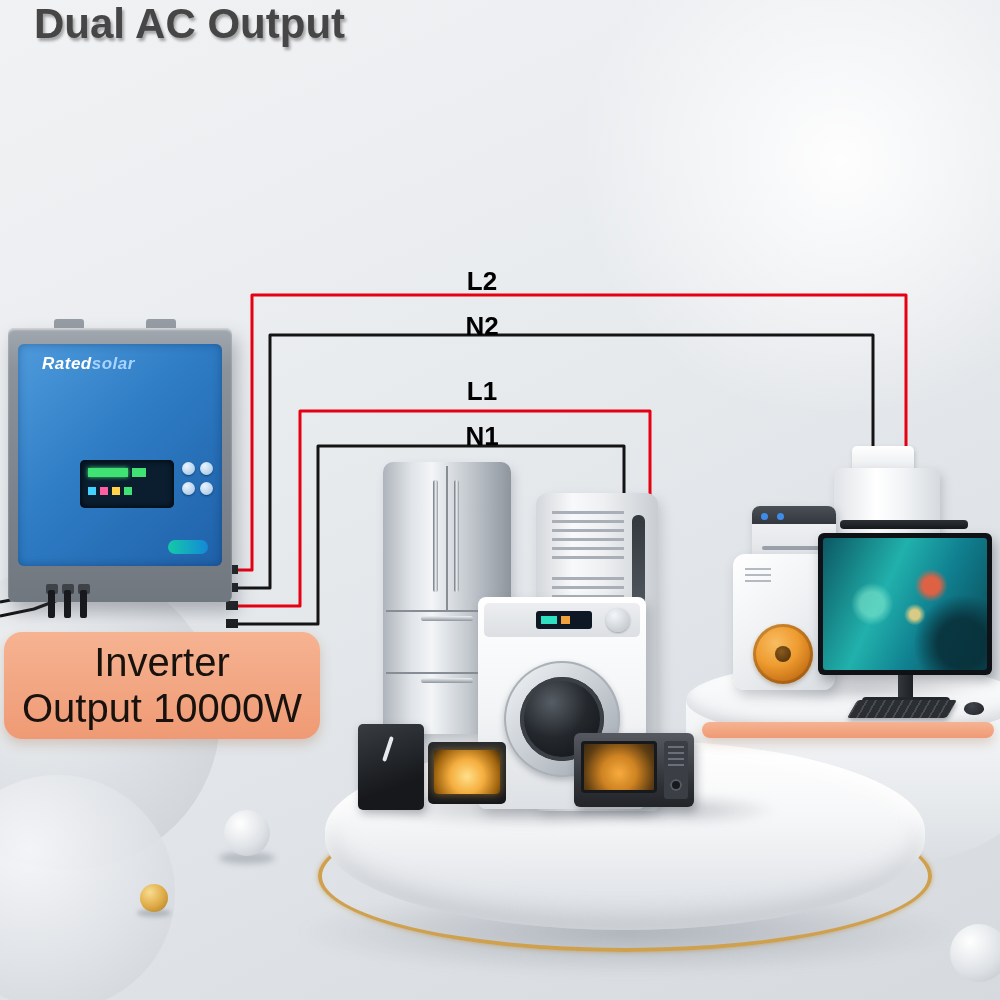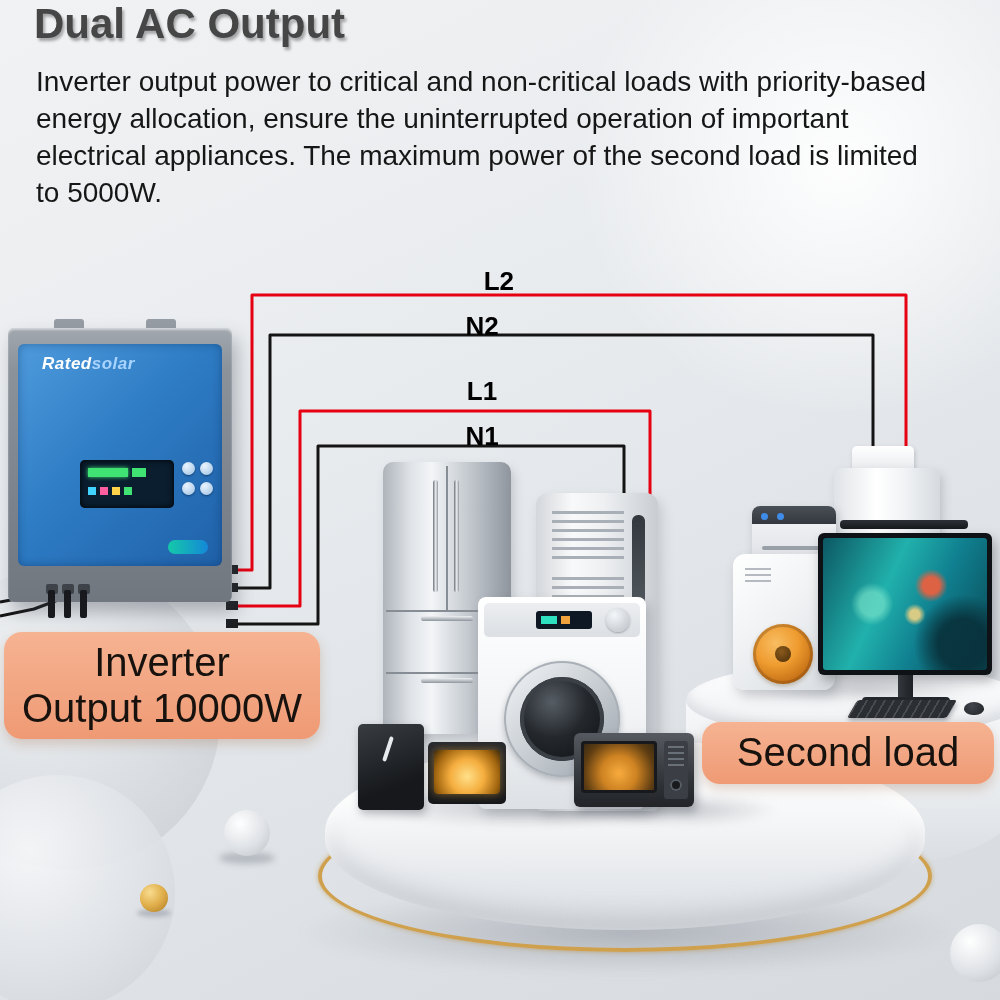--- a/index.html
+++ b/index.html
@@ -205,21 +205,20 @@
 </head>
 <body>
 
 <div class="stage">
 
   <div class="abs glow"></div>
   <div class="abs blob1"></div>
   <div class="abs blob2"></div>
 
   <h1 class="abs title">Dual AC Output</h1>
-  <p class="abs desc">Inverter output power to critical and non-critical loads with priority-based energy allocation, ensure the uninterrupted operation of important electrical appliances. The maximum power of the second load is limited to 5000W.</p>
 
   <div class="abs pedestal-body"></div>
   <div class="abs pedestal-top"></div>
   <div class="abs floor-shadow"></div>
   <div class="abs gold-ring"></div>
   <div class="abs platform"></div>
   <div class="abs contact-shadow cs1"></div>
   <div class="abs contact-shadow cs2"></div>
   <div class="abs contact-shadow cs3"></div>
 
@@ -235,21 +234,21 @@
     <polyline fill="none" stroke="#141414" stroke-width="3" stroke-linejoin="round" points="232,588 270,588 270,335 873,335 873,486"></polyline>
     <polyline fill="none" stroke="#e60012" stroke-width="3" stroke-linejoin="round" points="232,570 252,570 252,295 906,295 906,480"></polyline>
     <polyline fill="none" stroke="#141414" stroke-width="3" stroke-linejoin="round" points="0,602 32,596 58,588"></polyline>
     <polyline fill="none" stroke="#141414" stroke-width="3" stroke-linejoin="round" points="0,616 34,609 58,600"></polyline>
     <rect x="226" y="565" width="12" height="9" fill="#1d1f22"></rect>
     <rect x="226" y="583" width="12" height="9" fill="#1d1f22"></rect>
     <rect x="226" y="601" width="12" height="9" fill="#1d1f22"></rect>
     <rect x="226" y="619" width="12" height="9" fill="#1d1f22"></rect>
   </svg>
 
-  <div class="abs wire-label" style="left:450px; top:266px;text-align:right;">L2</div>
+  <div class="abs wire-label" style="left:450px; top:266px;">L2</div>
   <div class="abs wire-label" style="left:450px; top:311px;">N2</div>
   <div class="abs wire-label" style="left:450px; top:376px;">L1</div>
   <div class="abs wire-label" style="left:450px; top:421px;">N1</div>
 
   <div class="abs inverter">
     <div class="abs inv-tab" style="left:46px;"></div>
     <div class="abs inv-tab" style="left:138px;"></div>
     <div class="abs inv-body"></div>
     <div class="abs inv-face">
       <div class="abs inv-brand"><span class="b1">Rated</span><span class="b2">solar</span></div>
@@ -341,16 +340,15 @@
     <div class="abs mon-base"></div>
   </div>
   <div class="abs keyboard"></div>
   <div class="abs mouse"></div>
 
   <div class="abs tag tag-inverter">
     <div>Inverter</div>
     <div>Output 10000W</div>
   </div>
   <div class="abs tag tag-second">
-    <div>Second load</div>
   </div>
 
 </div>
 
 </body></html>

